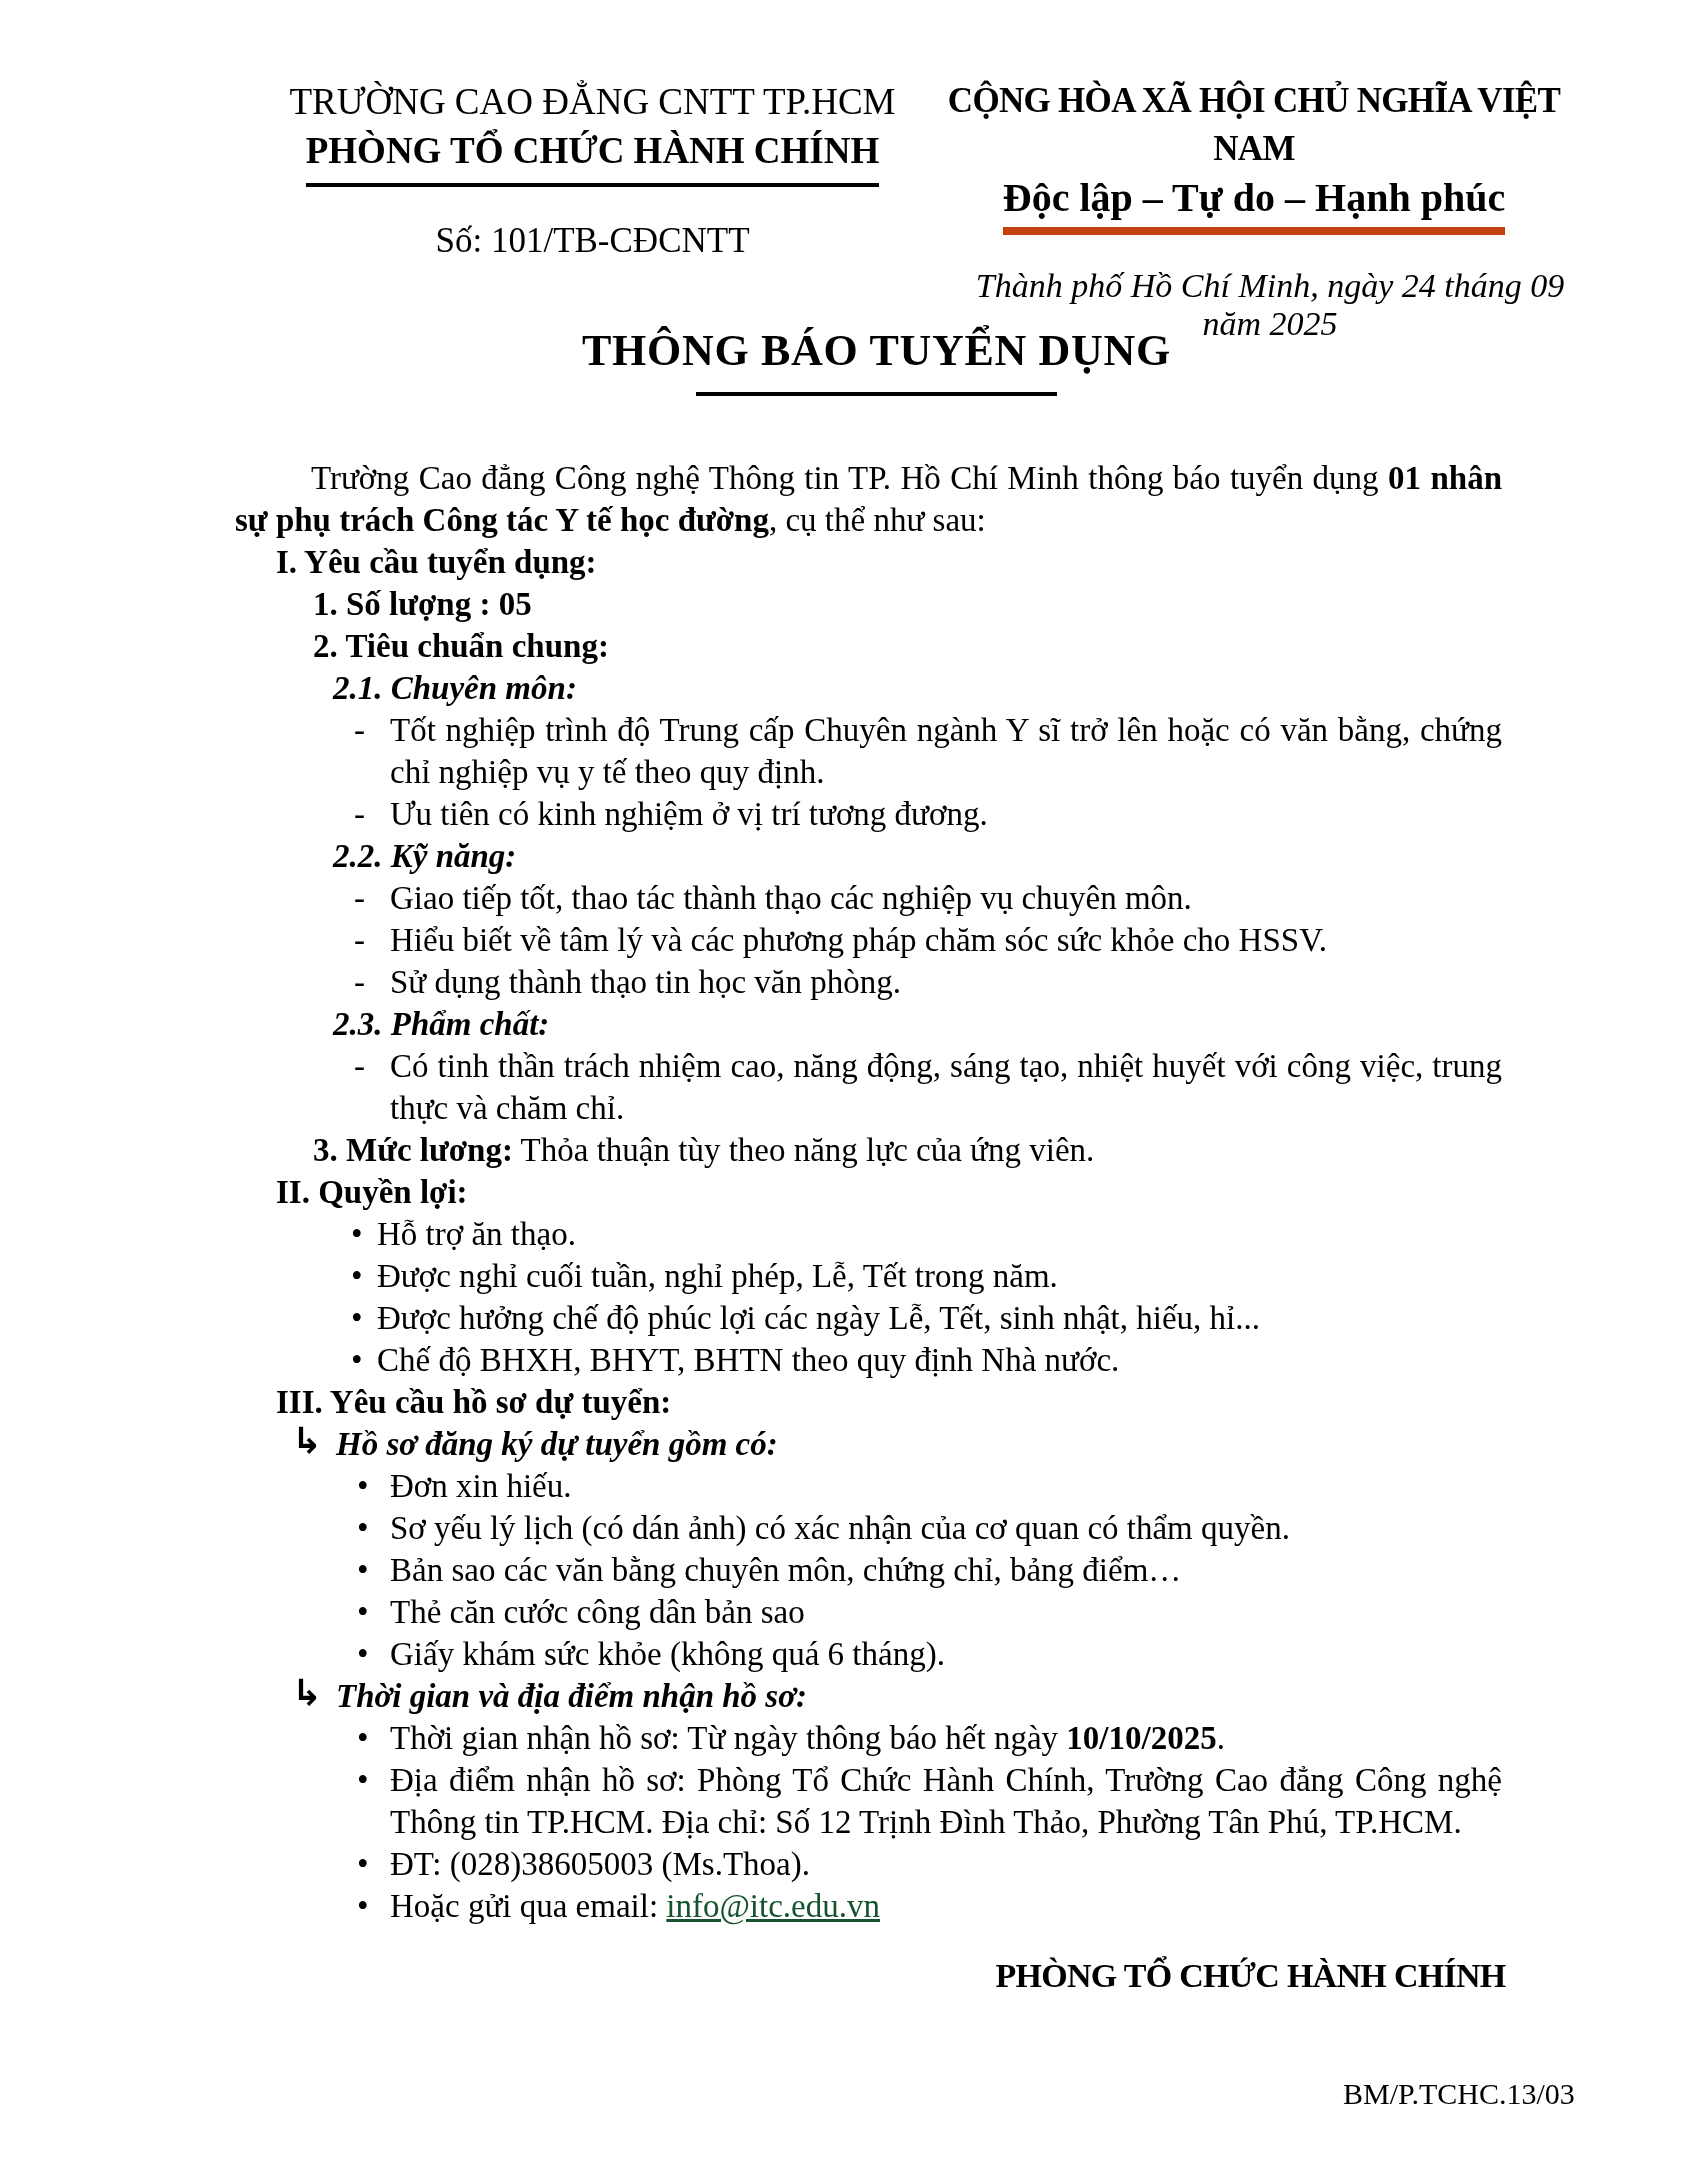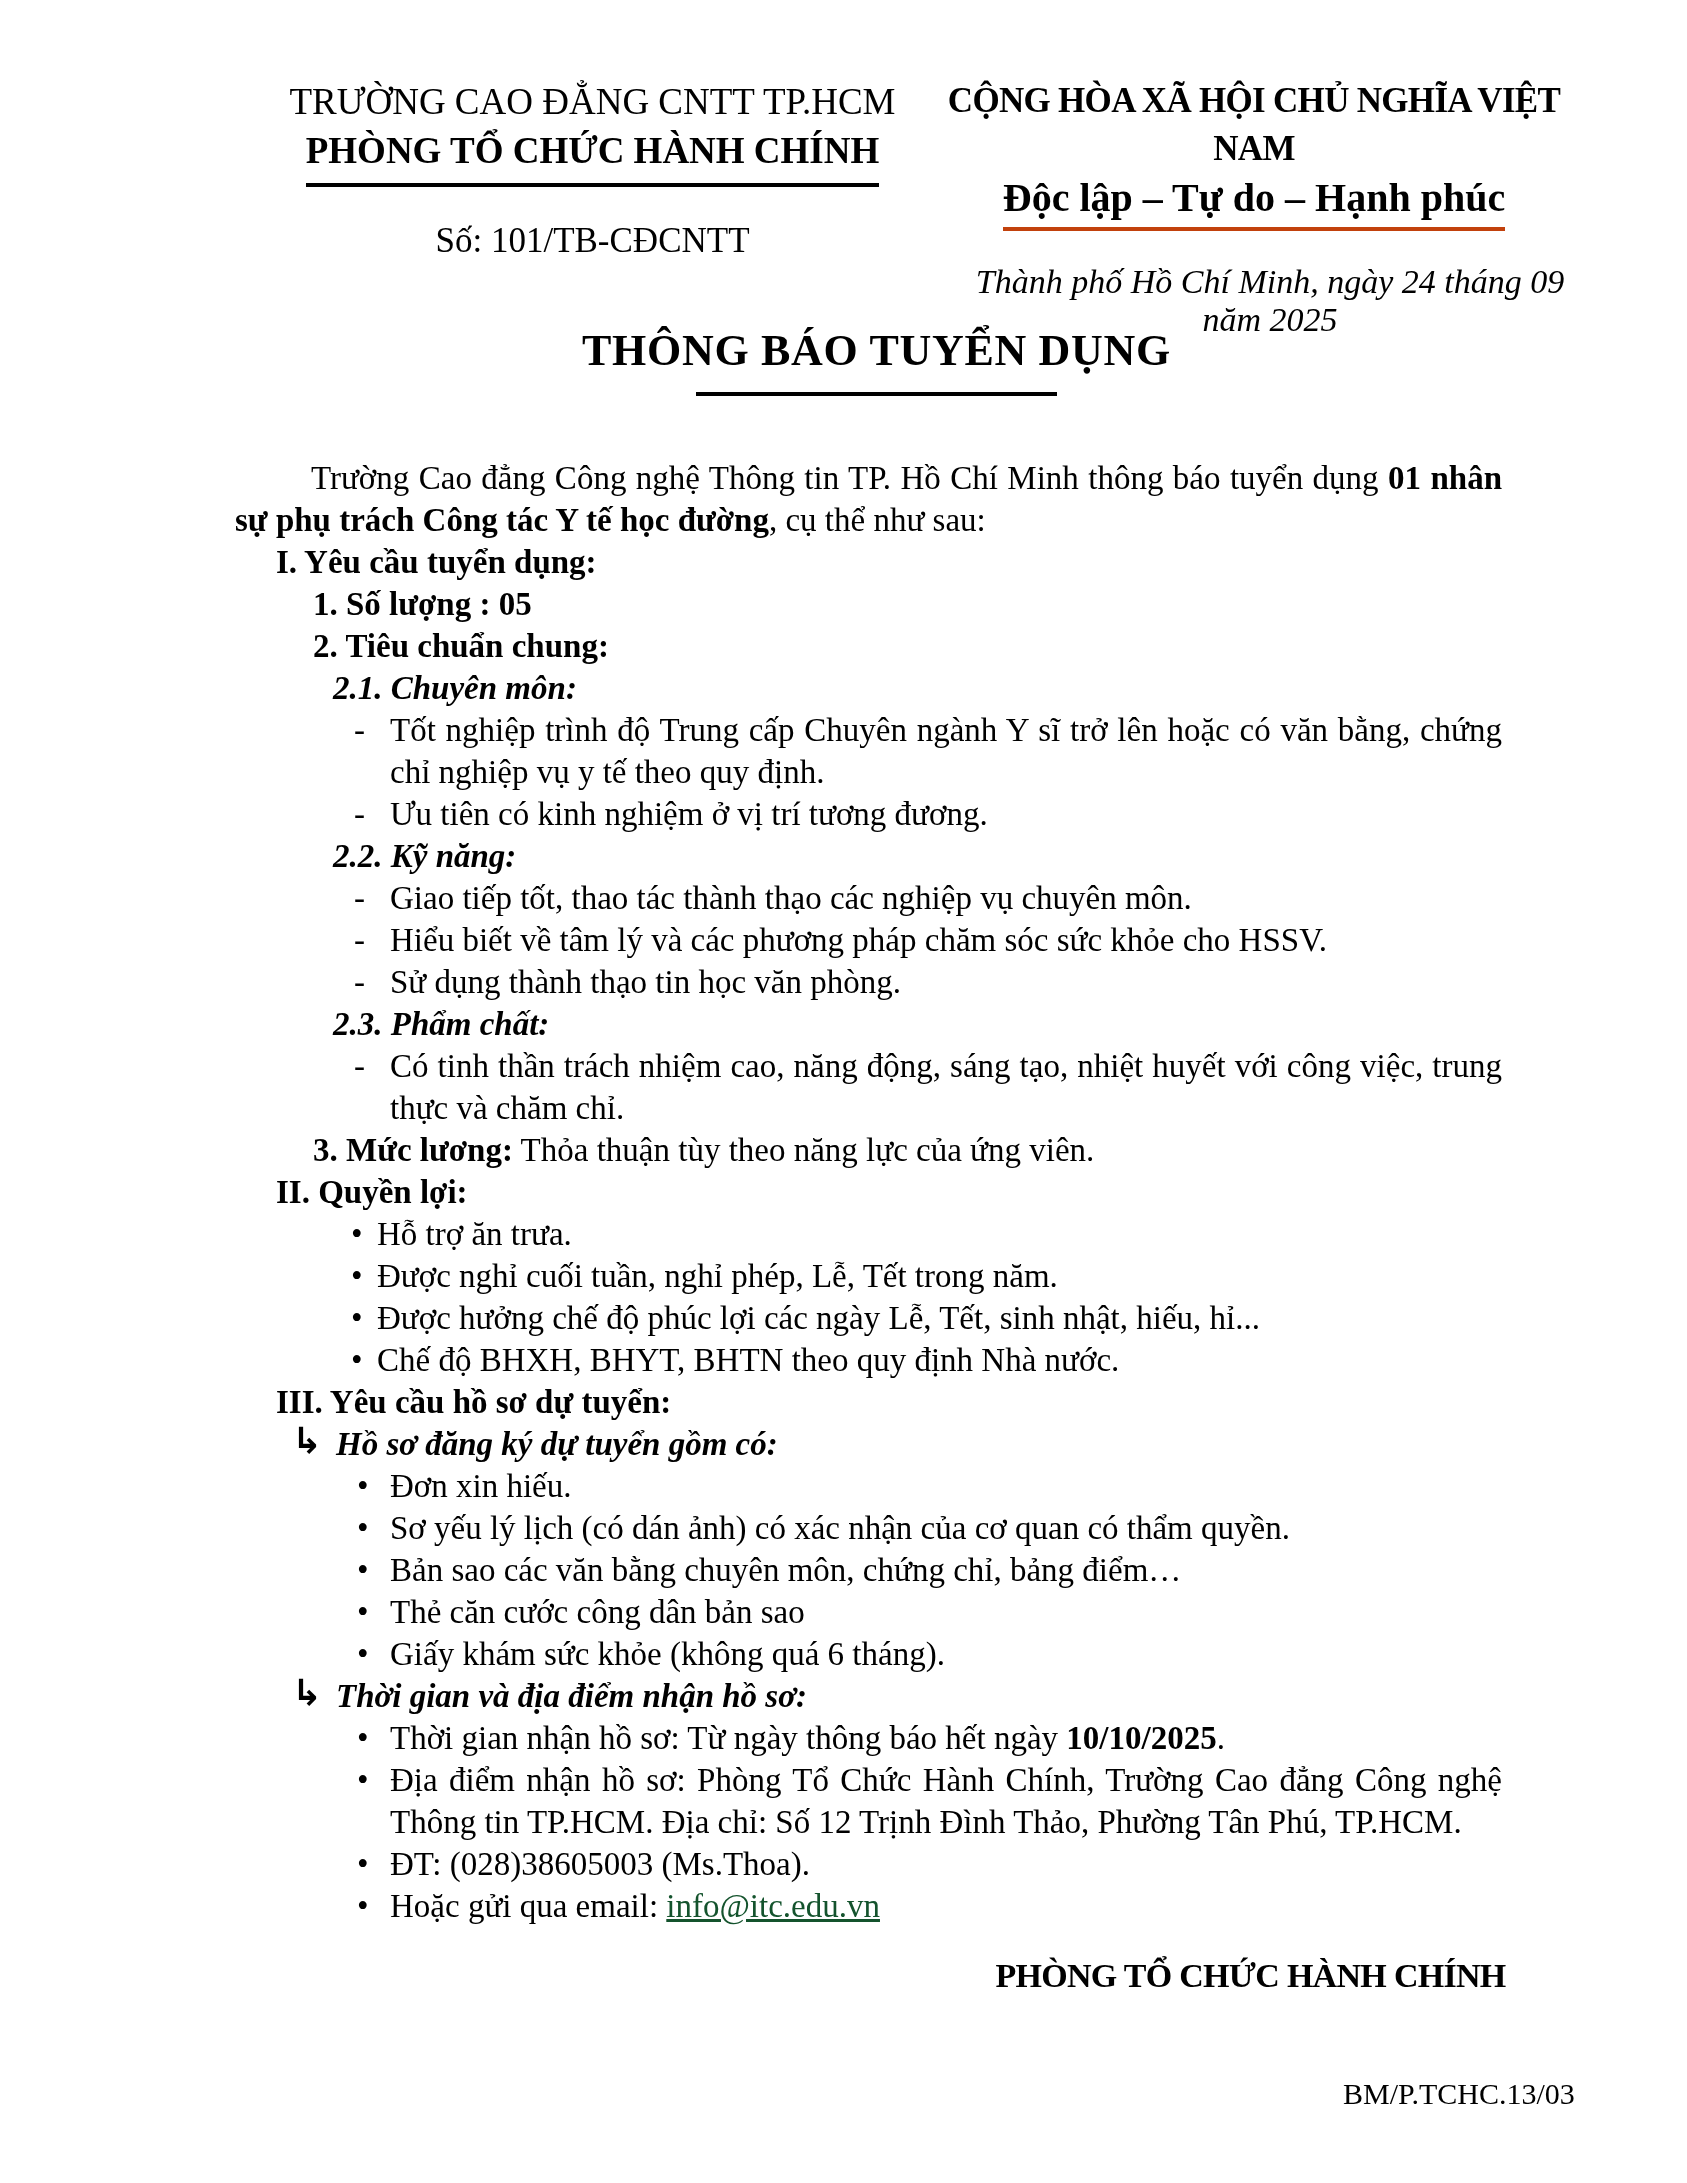--- a/index.html
+++ b/index.html
@@ -12,21 +12,21 @@
   
   .hdr{position:absolute;top:77px;text-align:center;}
   .hdr-left{left:255px;width:615px;margin-left:30px;}
   .hdr-right{left:920px;width:668px;}
   .hl1{font-size:37px;line-height:49px;}
   .hl2{font-size:37px;line-height:49px;font-weight:bold;display:inline-block;
        border-bottom:4px solid #000;padding-bottom:8px;}
   .hnum{font-size:35px;margin-top:34px;}
   .hr1{font-size:35px;line-height:48px;font-weight:bold;letter-spacing:-0.7px;}
   .hr2{font-size:40px;line-height:50px;font-weight:bold;display:inline-block;
-       border-bottom:4px solid #c2410c;padding-bottom:4px;}
+       border-bottom:8px solid #c2410c;padding-bottom:4px;}
   .hdate{font-size:34px;font-style:italic;margin-top:32px;margin-left:32px;}
 
   
   .title-wrap{position:absolute;top:323px;left:235px;width:1283px;text-align:center;}
   .title{font-size:44px;font-weight:bold;line-height:56px;letter-spacing:0.7px;}
   .title-rule{width:361px;height:4px;background:#000;margin:13.2px auto 0 auto;}
 
   
   .body{
     position:absolute;top:457px;left:235px;width:1267px;
@@ -95,21 +95,21 @@
     <div class="li li-dash"><span class="mk">-</span><span>Giao tiếp tốt, thao tác thành thạo các nghiệp vụ chuyên môn.</span></div>
     <div class="li li-dash"><span class="mk">-</span><span>Hiểu biết về tâm lý và các phương pháp chăm sóc sức khỏe cho HSSV.</span></div>
     <div class="li li-dash"><span class="mk">-</span><span>Sử dụng thành thạo tin học văn phòng.</span></div>
 
     <div class="h-sub">2.3. Phẩm chất:</div>
     <div class="li li-dash"><span class="mk">-</span><span>Có tinh thần trách nhiệm cao, năng động, sáng tạo, nhiệt huyết với công việc, trung thực và chăm chỉ.</span></div>
 
     <div class="h-num"><span class="bold">3. Mức lương:</span><span> Thỏa thuận tùy theo năng lực của ứng viên.</span></div>
 
     <div class="h-sec">II. Quyền lợi:</div>
-    <div class="li li-b2"><span class="mk">•</span><span>Hỗ trợ ăn trưa.</span></div>
+    <div class="li li-b2"><span class="mk">•</span><span>Hỗ trợ ăn thạo.</span></div>
     <div class="li li-b2"><span class="mk">•</span><span>Được nghỉ cuối tuần, nghỉ phép, Lễ, Tết trong năm.</span></div>
     <div class="li li-b2"><span class="mk">•</span><span>Được hưởng chế độ phúc lợi các ngày Lễ, Tết, sinh nhật, hiếu, hỉ...</span></div>
     <div class="li li-b2"><span class="mk">•</span><span>Chế độ BHXH, BHYT, BHTN theo quy định Nhà nước.</span></div>
 
     <div class="h-sec">III. Yêu cầu hồ sơ dự tuyển:</div>
 
     <div class="h-arrow"><span class="mk">↳</span><span>Hồ sơ đăng ký dự tuyển gồm có:</span></div>
     <div class="li li-b3"><span class="mk">•</span><span>Đơn xin hiếu.</span></div>
     <div class="li li-b3"><span class="mk">•</span><span>Sơ yếu lý lịch (có dán ảnh) có xác nhận của cơ quan có thẩm quyền.</span></div>
     <div class="li li-b3"><span class="mk">•</span><span>Bản sao các văn bằng chuyên môn, chứng chỉ, bảng điểm…</span></div>

